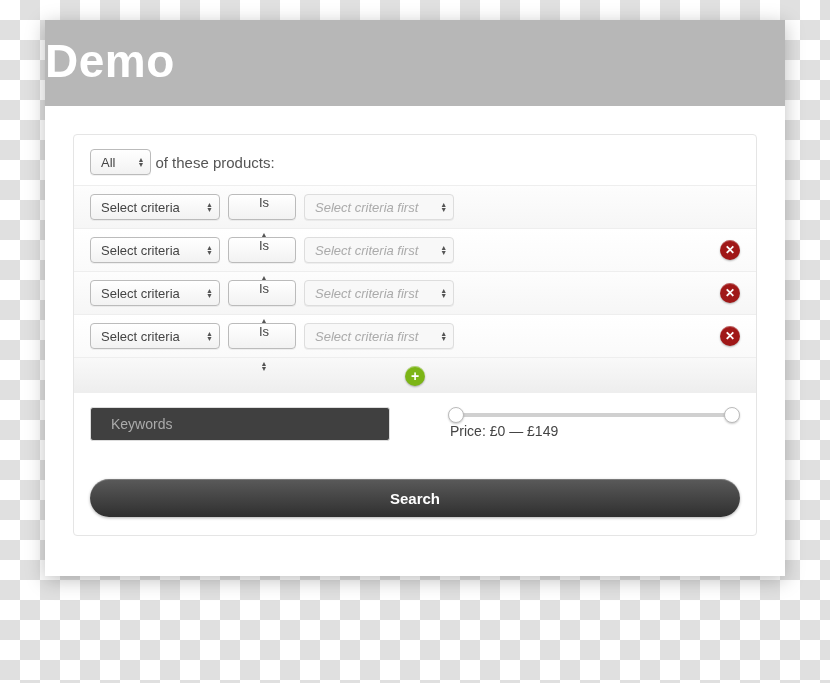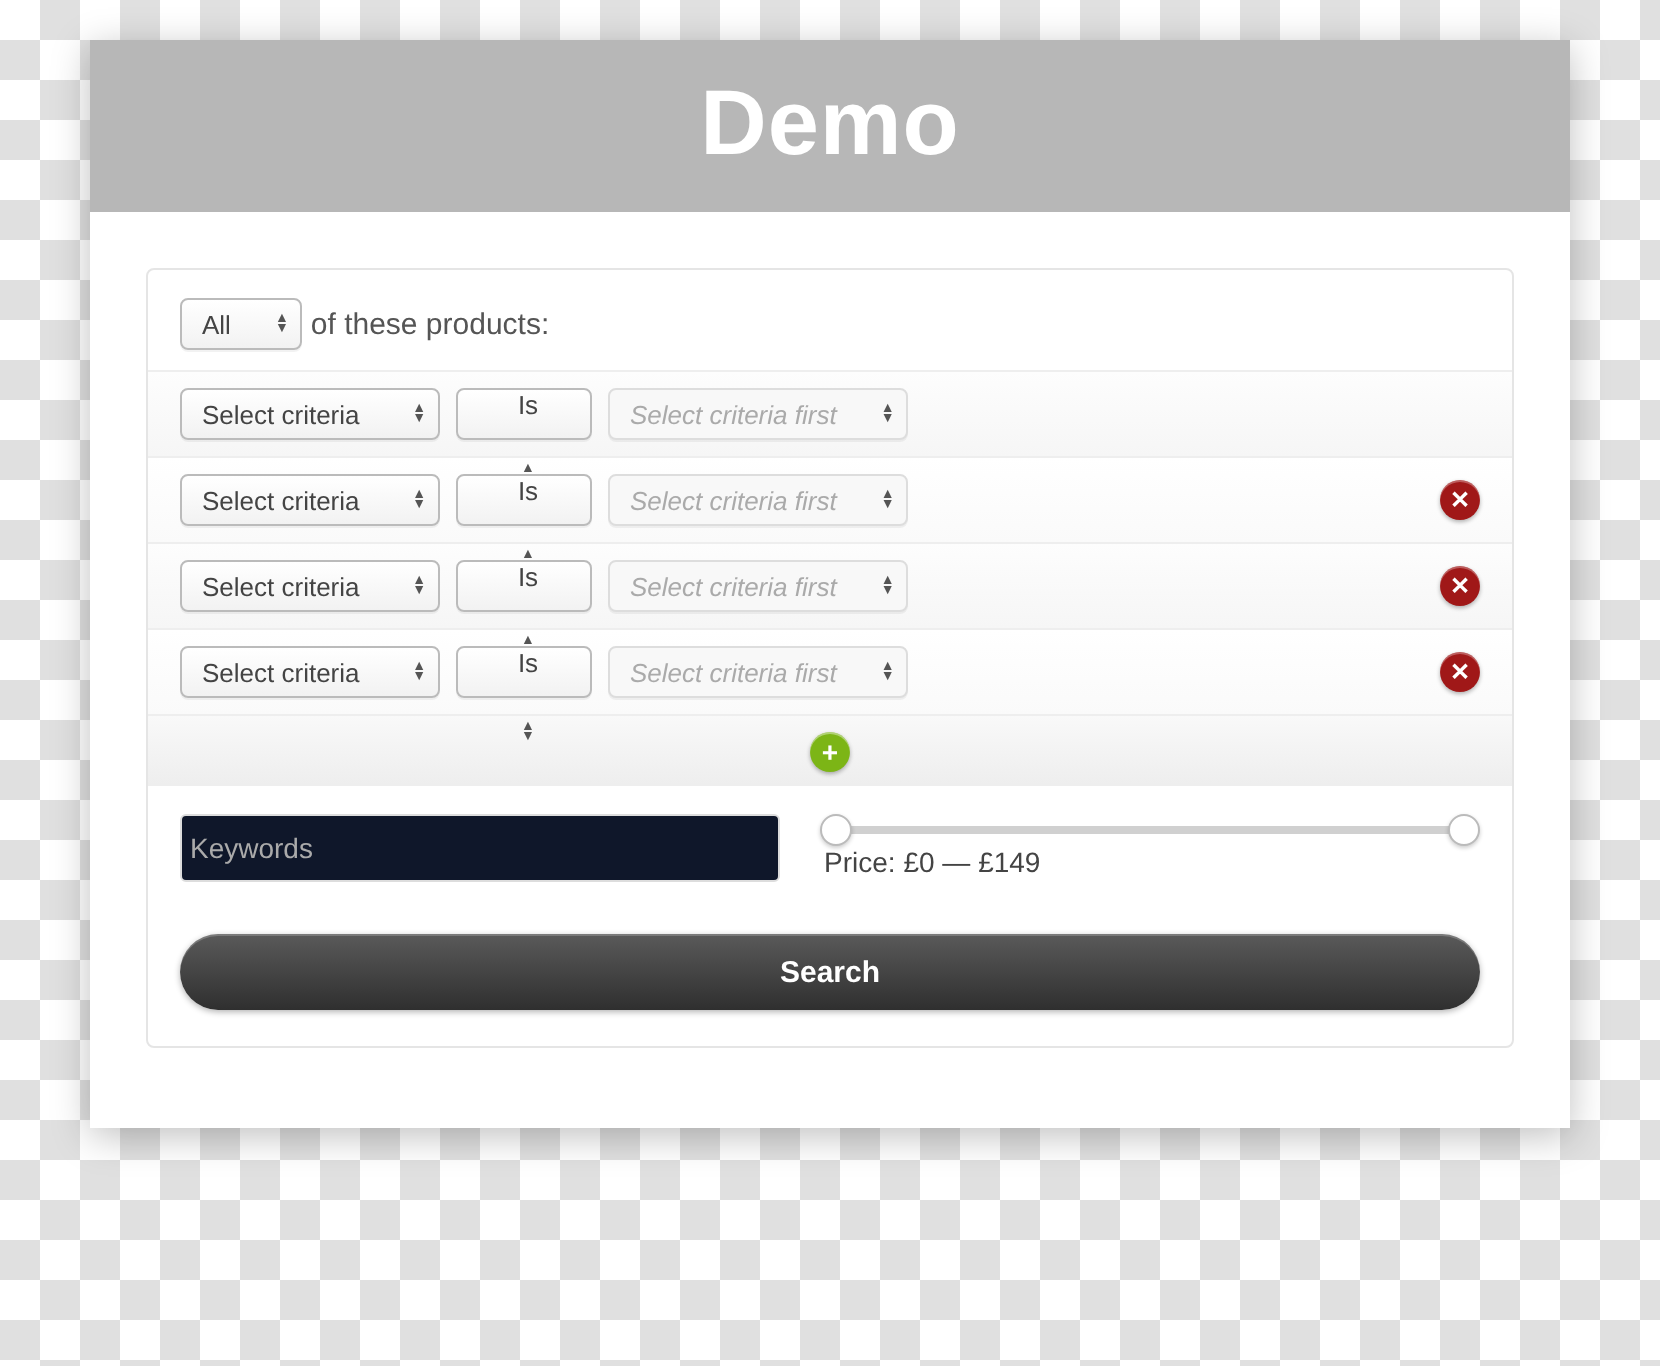--- a/index.html
+++ b/index.html
@@ -21,21 +21,21 @@
       width: 740px;
       margin: 0 auto;
       background: #ffffff;
       box-shadow: 0 4px 18px rgba(0,0,0,0.25);
     }
     .header {
       background: #b7b7b7;
       color: #ffffff;
       font-weight: bold;
       font-size: 46px;
-      text-align: center;
+      text-align: left;
       padding: 14px 0 18px 0;
       letter-spacing: 0.5px;
     }
     .content {
       padding: 28px 28px 40px 28px;
     }
     .criteria-box {
       border: 1px solid #e5e5e5;
       border-radius: 4px;
       overflow: hidden;
@@ -127,27 +127,27 @@
       align-items: center;
       padding: 14px 16px 12px 16px;
       border-top: 1px solid #eee;
       gap: 20px;
     }
     .keywords-input {
       flex: 0 0 300px;
       height: 34px;
       border: 1px solid #ddd;
       border-radius: 3px;
-      padding: 0 4px;
+      padding: 0 20px;
       font-size: 14px;
       color: #999;
-      background: #0f172a;
+      background: #404040;
     }
     .keywords-input::placeholder { color: #aaa; }
-    .slider-area { flex: 1; }
+    .slider-area { flex: 1; margin-left: 38px; }
     .slider-track {
       position: relative;
       height: 4px;
       background: #d0d0d0;
       border-radius: 2px;
       margin: 4px 8px 6px 8px;
     }
     .slider-handle {
       position: absolute;
       top: 50%;
@@ -172,20 +172,21 @@
       width: 100%;
       height: 38px;
       border-radius: 19px;
       background: linear-gradient(#5a5a5a, #2f2f2f);
       color: #fff;
       font-size: 15px;
       font-weight: bold;
       border: none;
       cursor: pointer;
       box-shadow: 0 1px 3px rgba(0,0,0,0.3), inset 0 1px 0 rgba(255,255,255,0.2);
+      margin-top: 12px;
     }
   </style>
 </head>
 <body>
 
 <div class="window">
   <div class="header">Demo</div>
 
   <div class="content">
     <div class="criteria-box">

